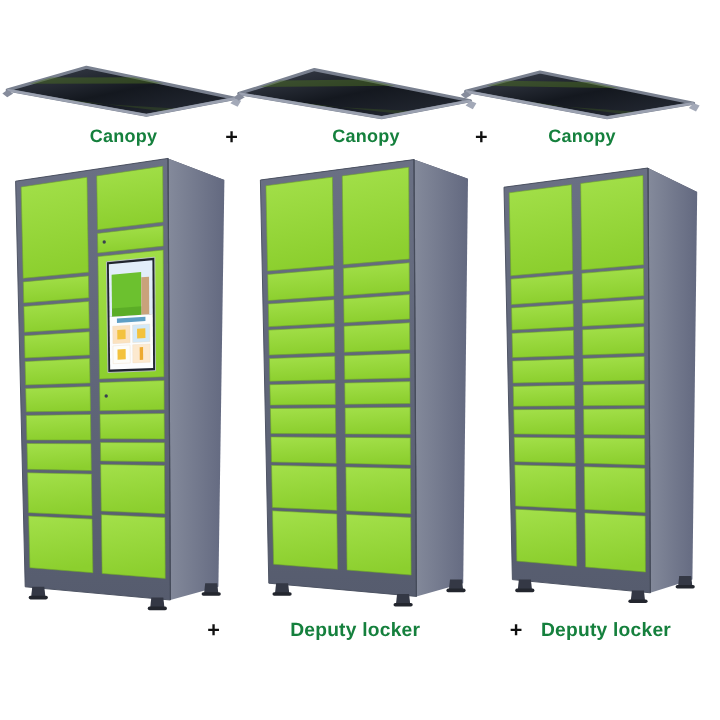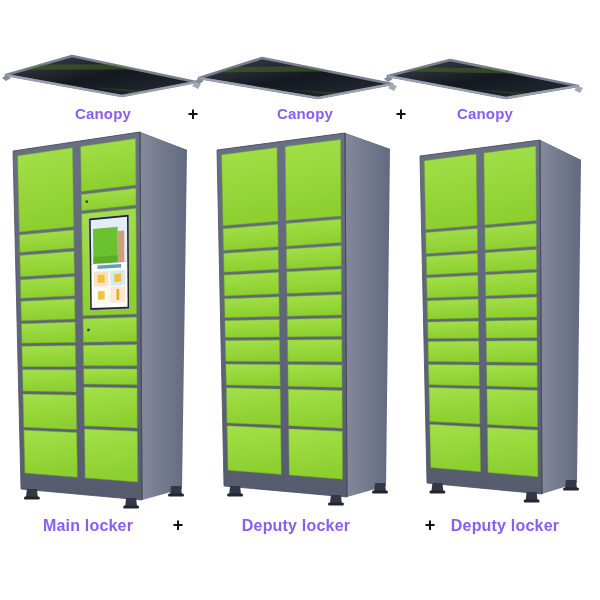--- a/index.html
+++ b/index.html
@@ -3,21 +3,21 @@
 <meta charset="utf-8">
 <style>
   html,body{margin:0;padding:0;background:#ffffff;}
   .canvas{
     position:relative;width:600px;height:600px;background:#ffffff;overflow:hidden;
     font-family:"Liberation Sans", sans-serif;
   }
   .scene{position:absolute;left:0;top:0;}
   .lbl{
     position:absolute;transform:translateX(-50%);
-    font-weight:700;color:#8b5cf6;white-space:nowrap;letter-spacing:.2px;
+    font-weight:700;color:#15803d;white-space:nowrap;letter-spacing:.2px;
   }
   .lbl.canopy{top:105px;font-size:15px;}
   .lbl.bottom{top:517px;font-size:16px;}
   .plus{
     position:absolute;transform:translateX(-50%);
     font-weight:700;color:#101010;font-size:18px;
   }
   .plus.toprow{top:104px;}
   .plus.bottomrow{top:515px;}
 </style>
@@ -182,19 +182,18 @@
         <polygon points="487.4,427.4 537.6,430.0 537.9,476.7 488.0,472.5" fill="url(#gDoor)" stroke="#6da22c" stroke-width="0.5"></polygon>
       </g>
     </svg>
 
   <span class="lbl canopy" style="left:103px">Canopy</span>
   <span class="plus toprow" style="left:193px">+</span>
   <span class="lbl canopy" style="left:305px">Canopy</span>
   <span class="plus toprow" style="left:401px">+</span>
   <span class="lbl canopy" style="left:485px">Canopy</span>
 
-  <span class="lbl bottom" style="left:88px">Main locker</span>
   <span class="plus bottomrow" style="left:178px">+</span>
   <span class="lbl bottom" style="left:296px">Deputy locker</span>
   <span class="plus bottomrow" style="left:430px">+</span>
   <span class="lbl bottom" style="left:505px">Deputy locker</span>
 
 </div>
 
 </body></html>

